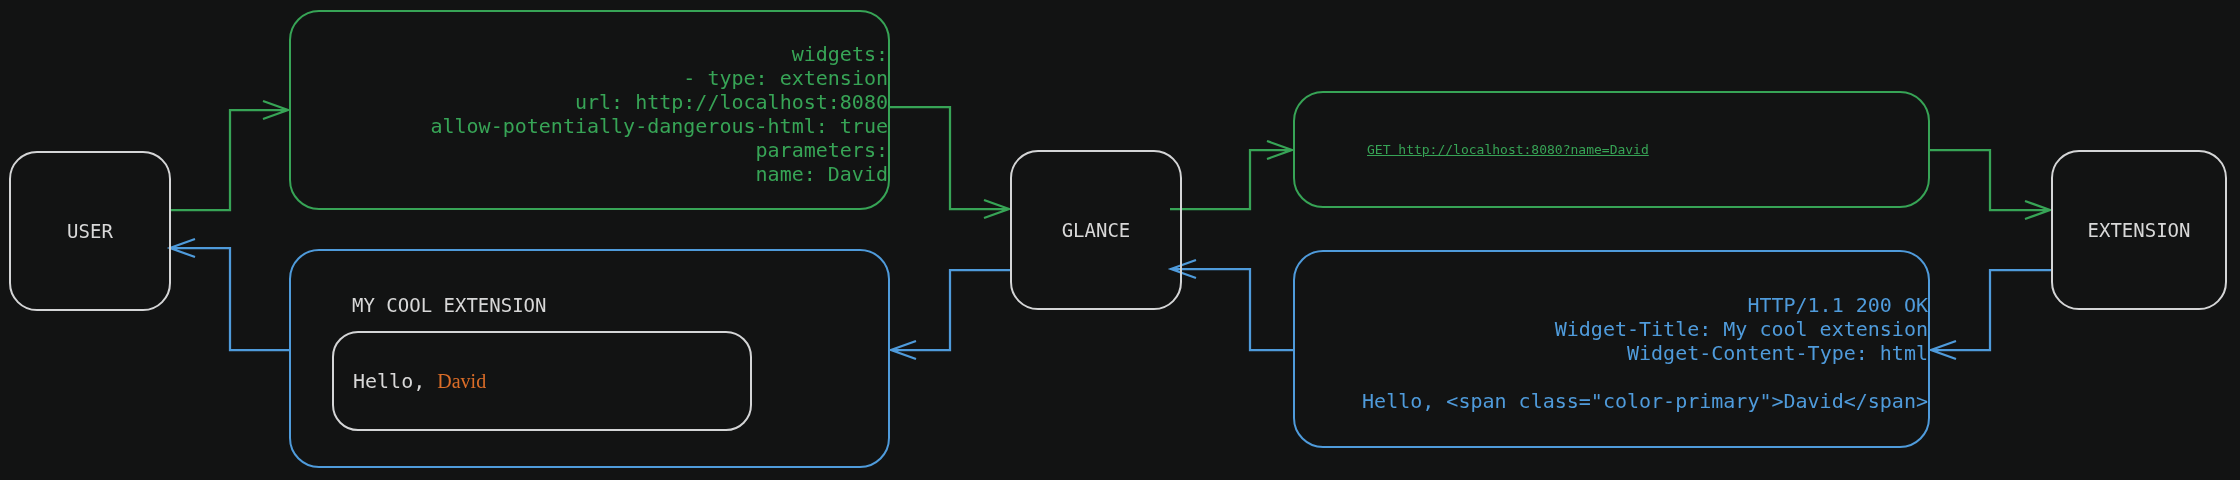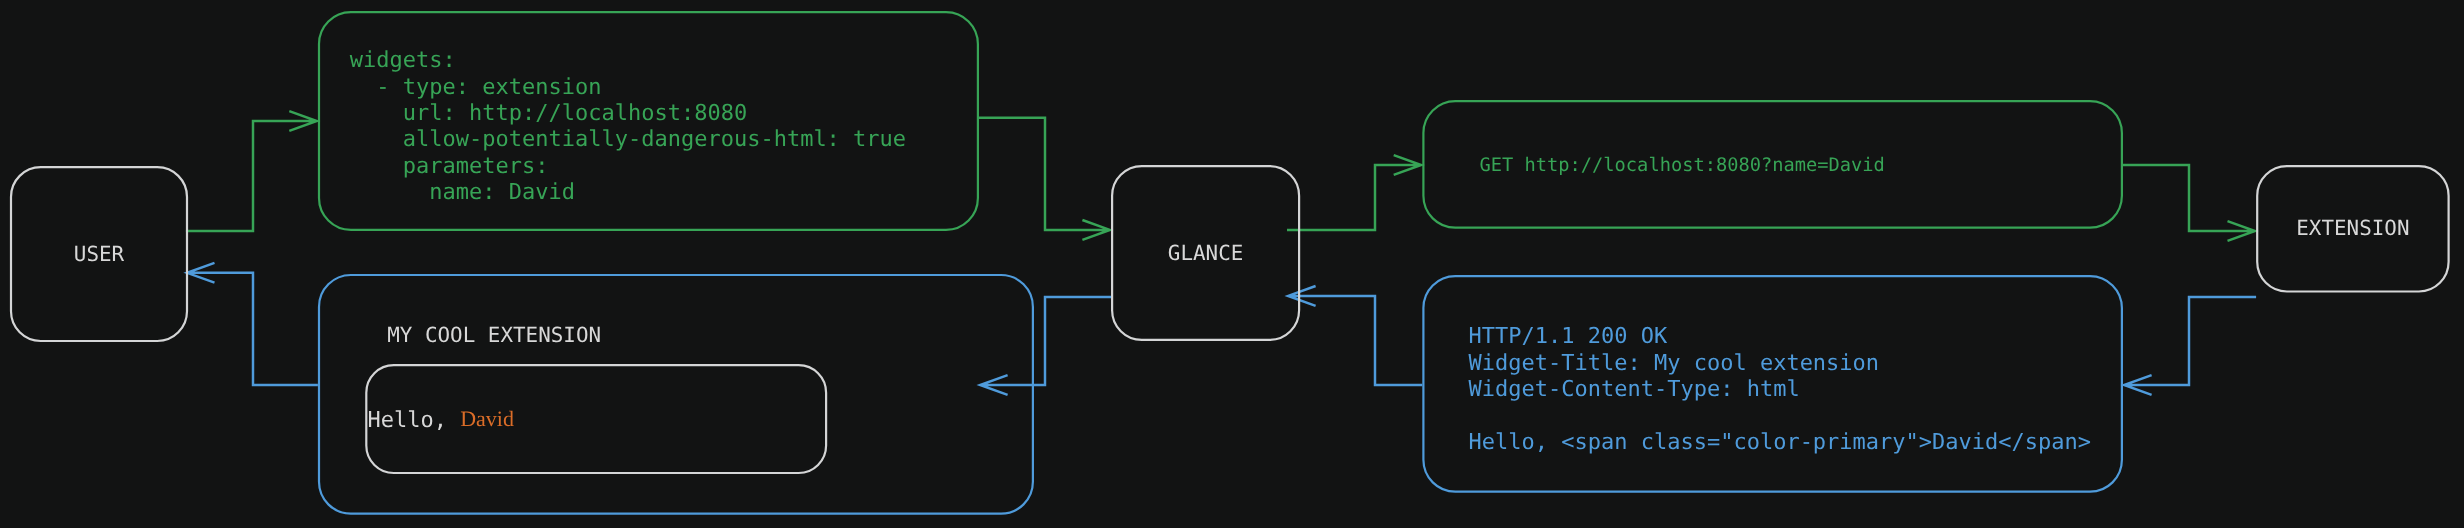--- a/index.html
+++ b/index.html
@@ -37,54 +37,56 @@
     display: flex;
     align-items: center;
     justify-content: center;
     color: var(--text-light, #d8d8d8);
     font-size: 19px;
     line-height: 24px;
     white-space: pre;
   }
   #node-user      { left: 9px;    top: 151px; width: 162px; height: 160px; }
   #node-glance    { left: 1010px; top: 150px; width: 172px; height: 160px; }
-  #node-extension { left: 2051px; top: 150px; width: 176px; height: 116px; }
+  #node-extension { left: 2051px; top: 150px; width: 176px; height: 160px; }
 
   .msg-box {
     position: absolute;
     box-sizing: border-box;
     border-radius: 30px;
     border: 2px solid;
+    text-align: right;
   }
   .msg-box.green { border-color: var(--green, #37a456); }
   .msg-box.blue  { border-color: var(--blue, #4f9bdb); }
 
   #box-config   { left: 289px;  top: 10px;  width: 601px; height: 200px; }
   #box-request  { left: 1293px; top: 91px;  width: 637px; height: 117px;
                   display: flex; align-items: center; }
   #box-response { left: 1293px; top: 250px; width: 637px; height: 198px; }
-  #box-widget   { left: 289px;  top: 249px; width: 651px; height: 219px; }
+  #box-widget   { left: 289px;  top: 249px; width: 601px; height: 219px; }
 
   pre.code {
     margin: 0;
     white-space: pre;
     font-family: inherit;
     font-size: 20px;
     line-height: 24px;
   }
   #box-config pre.code {
     padding: 30px 0 0 27px;
     color: var(--green, #37a456);
   }
   #box-request .code-line {
-    padding-left: 50px;
+    padding-left: 72px;
     color: var(--green, #37a456);
-    font-size: 17px;
+    font-size: 13px;
     line-height: 24px;
     white-space: pre;
+    text-decoration: underline;
   }
   #box-response pre.code {
     padding: 41px 0 0 40px;
     color: var(--blue, #4f9bdb);
   }
 
   #widget-title {
     position: absolute;
     left: 61px; top: 42px;
     color: var(--text-light, #d8d8d8);
@@ -94,20 +96,21 @@
   }
   #widget-inner {
     position: absolute;
     box-sizing: border-box;
     left: 41px; top: 80px;
     width: 420px; height: 100px;
     border: 2px solid var(--node-border, #d4d5d6);
     border-radius: 26px;
     display: flex;
     align-items: center;
+    padding-left: 19px;
     font-size: 20px;
     line-height: 24px;
   }
   #widget-inner span { white-space: pre; }
   .greeting-prefix { color: var(--text-light, #d8d8d8); }
   .greeting-name   { color: var(--orange, #db6d28); font-family: Liberation Serif, serif; }
 </style>
 </head>
 <body>
 

